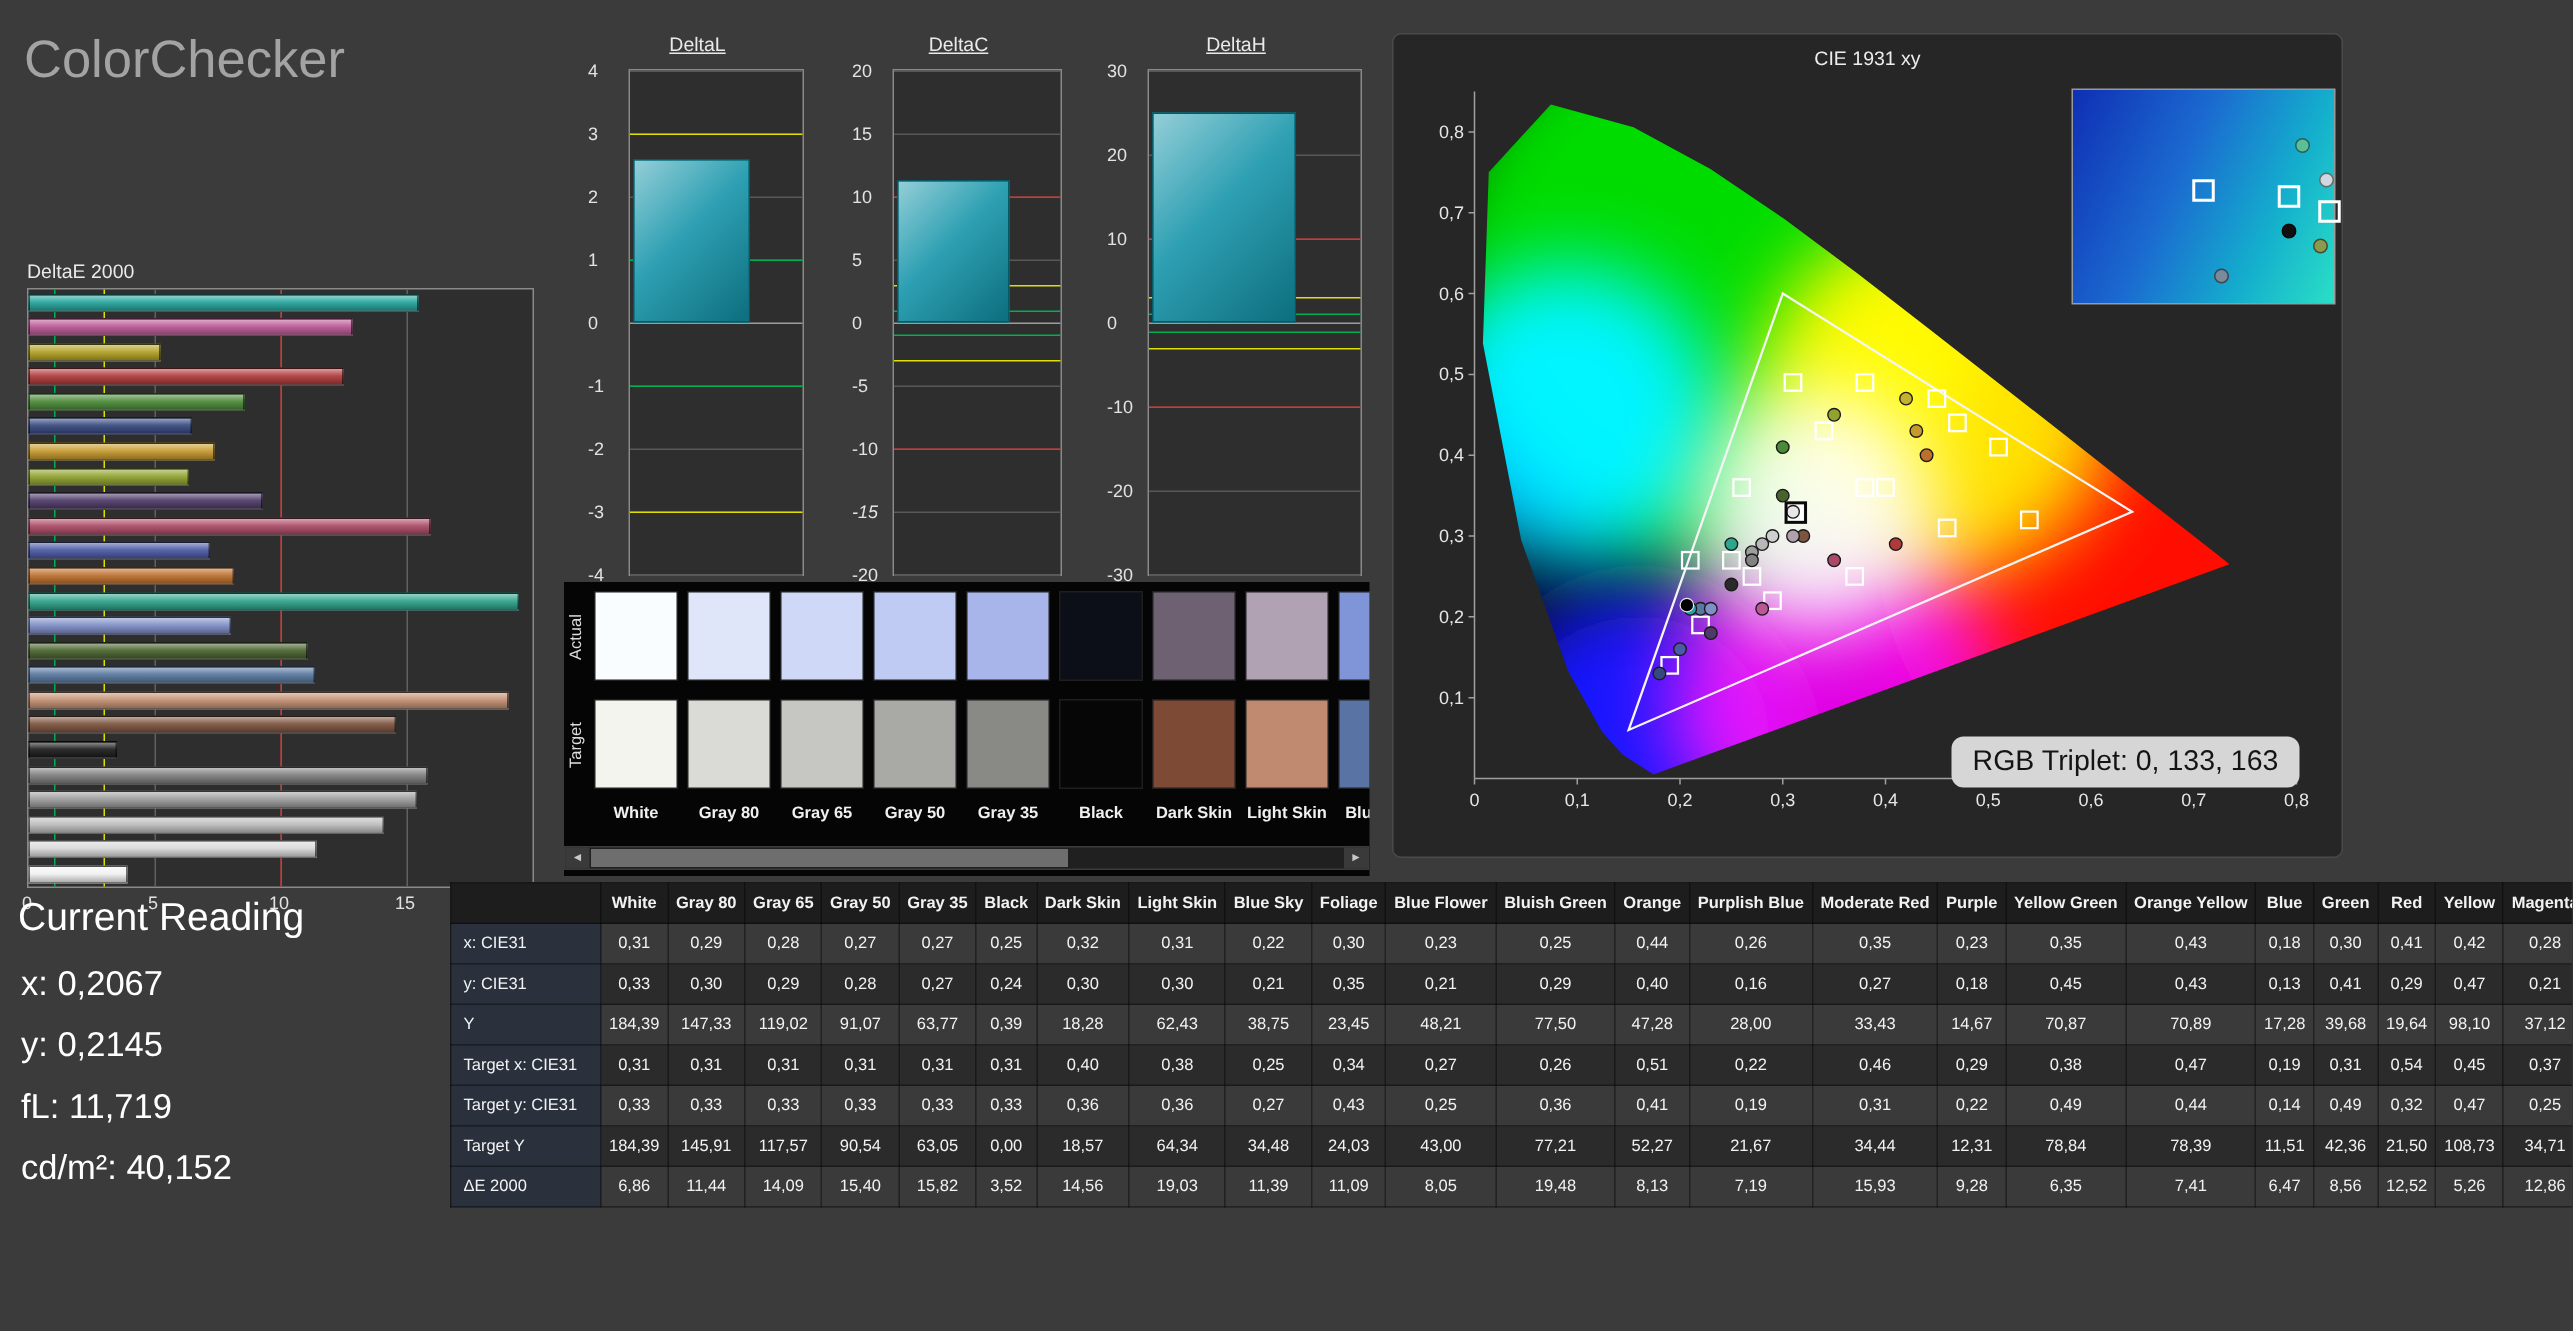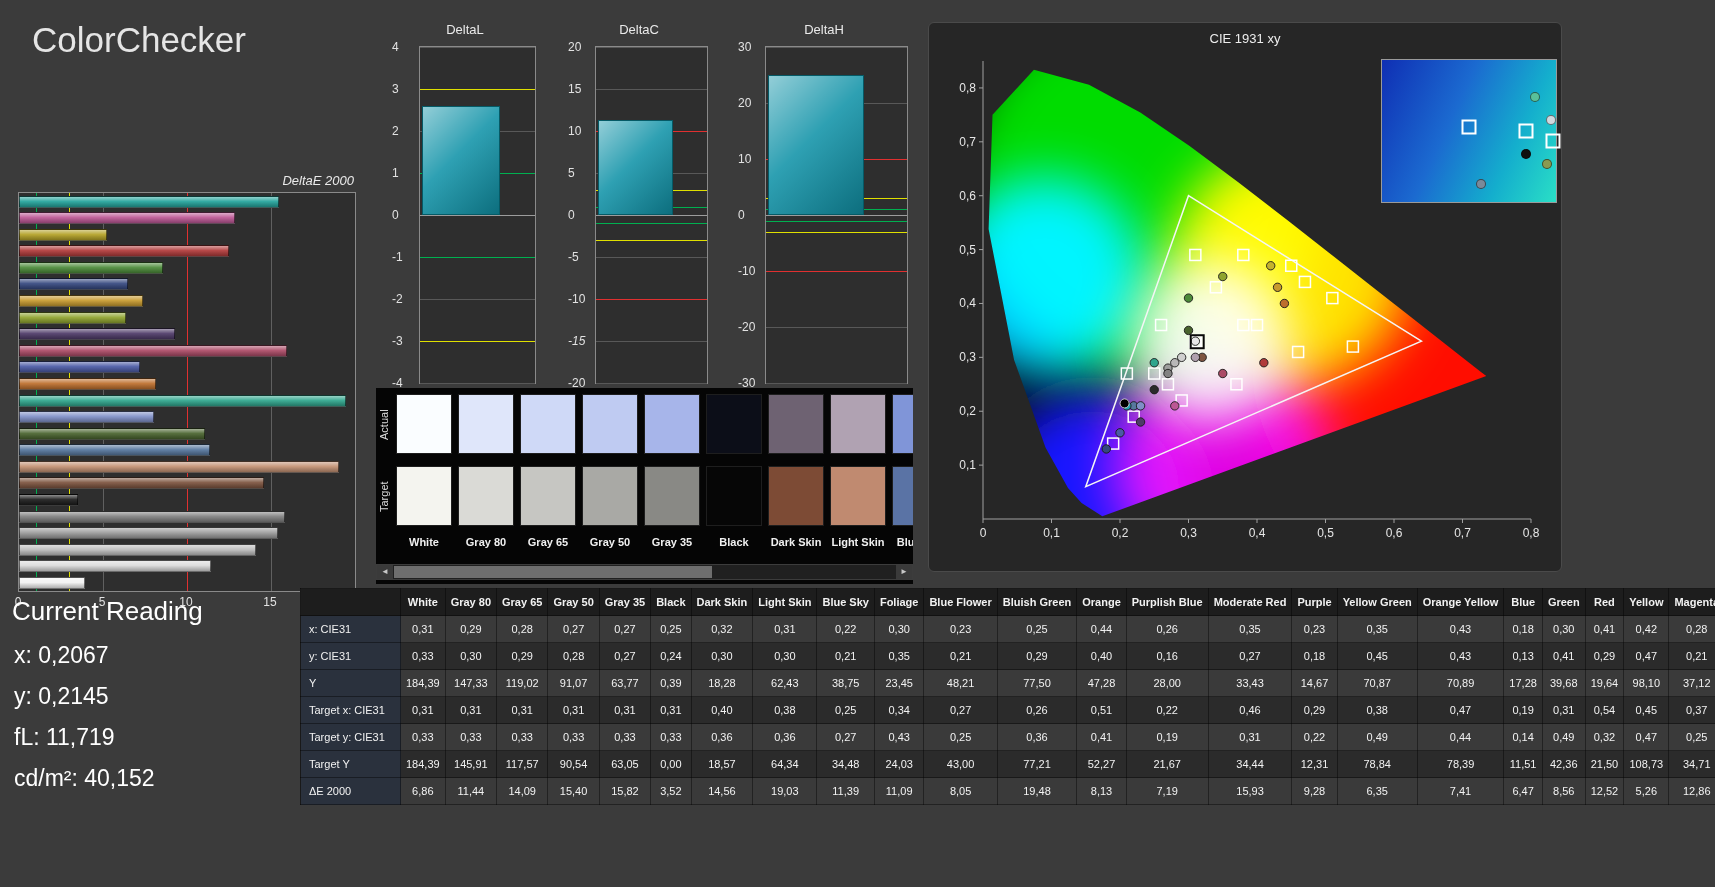--- a/index.html
+++ b/index.html
@@ -1,39 +1,39 @@
 <!DOCTYPE html>
 <html><head>
 <meta charset="utf-8">
 <style>
   html,body{margin:0;padding:0;background:#3b3b3b;}
   body{font-family:"Liberation Sans","DejaVu Sans",sans-serif;color:#fff;}
   #stage{position:relative;width:1715px;height:887px;background:#3b3b3b;overflow:hidden;}
 
   
-  .hdr-title{position:absolute;left:32px;top:20px;font-size:35px;color:#e5e5e5;}
+  .hdr-title{position:absolute;left:16px;top:20px;font-size:35px;color:#a3a3a3;}
   .hdr-avg{position:absolute;left:0;top:86px;width:392px;text-align:center;font-size:25px;}
   .hdr-max{position:absolute;left:0;top:127px;width:392px;text-align:center;font-size:25px;}
 
   
-  .de-title{position:absolute;left:18px;top:173px;width:336px;text-align:right;font-size:13px;color:#eaeaea;font-style:italic;}
+  .de-title{position:absolute;left:18px;top:173px;width:336px;text-align:left;font-size:13px;color:#eaeaea;}
   #dePlot{position:absolute;left:18px;top:192px;width:336px;height:398px;background:#2e2e2e;border:1px solid #8a8a8a;}
   .de-grid{position:absolute;top:0;bottom:0;width:1px;background:#606060;}
   .de-ref{position:absolute;top:0;bottom:0;width:1px;}
   .de-bar{position:absolute;left:0;height:12px;box-sizing:border-box;border:1px solid rgba(0,0,0,.55);
           background-image:linear-gradient(180deg,rgba(255,255,255,.5),rgba(255,255,255,.08) 45%,rgba(0,0,0,.28));}
   #deAxis{position:absolute;left:18px;top:595px;width:336px;height:16px;font-size:12px;color:#e2e2e2;}
   .de-xt{position:absolute;transform:translateX(-50%);}
 
   
   .vc{position:absolute;top:22px;height:382px;}
   [data-vc="0"]{left:392px;width:146px;}
   [data-vc="1"]{left:568px;width:142px;}
   [data-vc="2"]{left:738px;width:172px;}
-  .vc-title{position:absolute;top:0;left:0;right:0;text-align:center;font-size:13px;color:#eaeaea;}
+  .vc-title{position:absolute;top:0;left:0;right:0;text-align:center;font-size:13px;color:#eaeaea;text-decoration:underline;}
   .vc-axis{position:absolute;left:0;top:0;width:24px;height:382px;}
   .vc-tick{position:absolute;right:2px;font-size:12px;color:#e2e2e2;transform:translateY(-50%);}
   .vc-plot{position:absolute;left:27px;right:2px;top:24px;height:336px;background:#2e2e2e;border:1px solid #8a8a8a;}
   .vc-grid{position:absolute;left:0;right:0;height:1px;background:#585858;}
   .vc-grid.zero{background:#9c9c9c;}
   .vc-ref{position:absolute;left:0;right:0;height:1px;}
   .vc-bar{position:absolute;left:2px;width:68%;box-sizing:border-box;background-color:#1193a8;border:1px solid #055a66;
           background-image:linear-gradient(135deg,rgba(255,255,255,.55),rgba(255,255,255,.12) 45%,rgba(0,0,0,.25));}
 
   
@@ -361,20 +361,21 @@
     <div class="cie-inset" id="cieInset">
         <div class="ins-sq" style="left: 50%; top: 47%;"></div>
         <div class="ins-sq" style="left: 83%; top: 50%;"></div>
         <div class="ins-sq" style="left: 98%; top: 57%;"></div>
         <div class="ins-dot" style="left: 88%; top: 26%; background-color: rgb(89, 192, 154);"></div>
         <div class="ins-dot" style="left: 97%; top: 42%; background-color: rgb(207, 216, 222);"></div>
         <div class="ins-dot" style="left: 95%; top: 73%; background-color: rgb(138, 154, 80);"></div>
         <div class="ins-dot" style="left: 57%; top: 87%; background-color: rgb(122, 138, 154);"></div>
         <div class="ins-dot" style="left: 83%; top: 66%; background-color: rgb(16, 16, 16);"></div>
       </div>
+    <div class="cie-rgb">RGB Triplet: 0, 133, 163</div>
   </div>
 
   <div class="cur-title">Current Reading</div>
   <div id="curLines">
       <div class="cur-line" style="top: 642px;">x: 0,2067</div>
       <div class="cur-line" style="top: 683px;">y: 0,2145</div>
       <div class="cur-line" style="top: 724px;">fL: 11,719</div>
       <div class="cur-line" style="top: 765px;">cd/m²: 40,152</div>
     </div>
 

